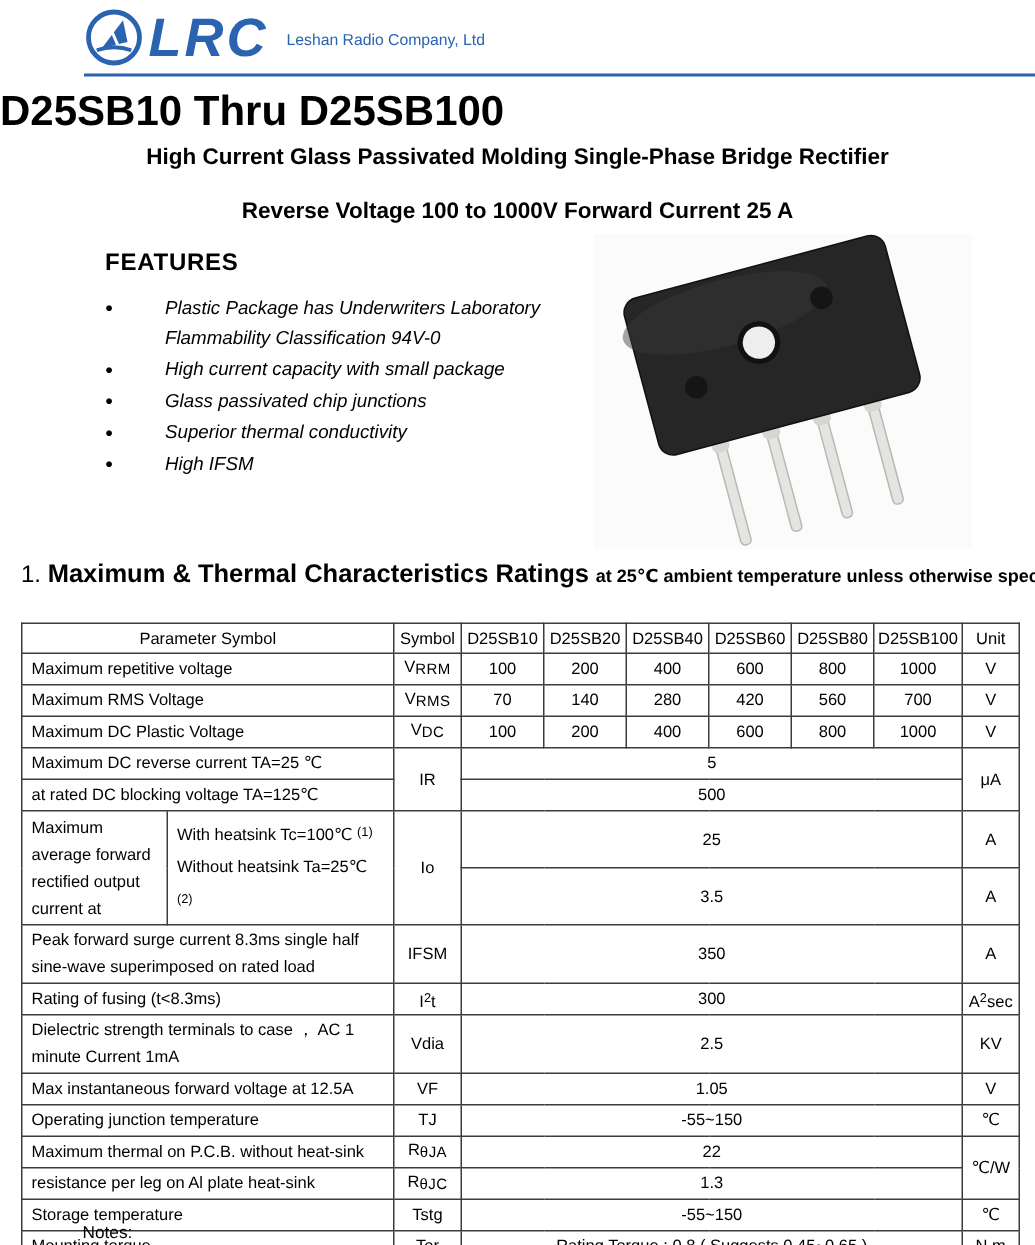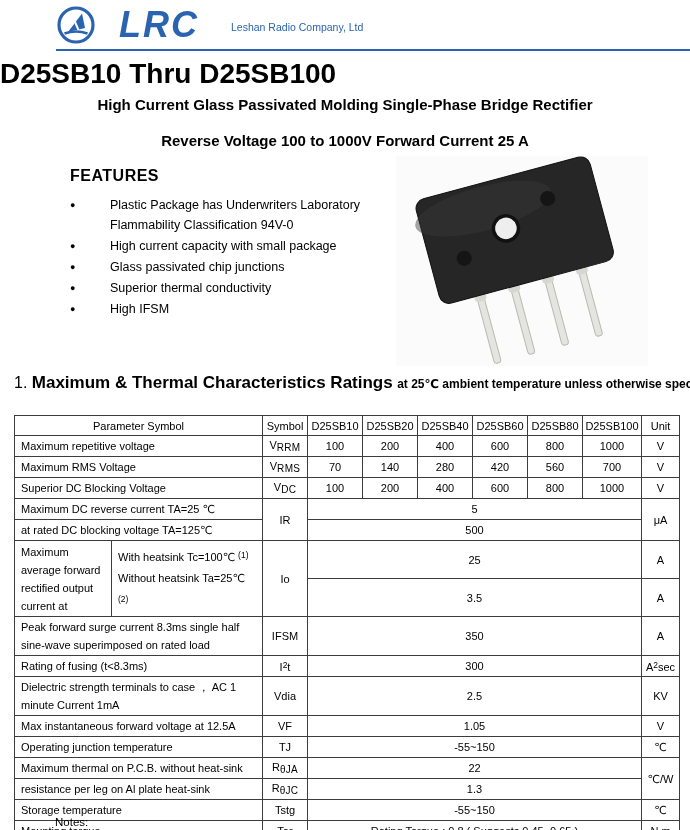--- a/index.html
+++ b/index.html
@@ -2,21 +2,21 @@
 <html><head>
 <meta charset="utf-8">
 <style>
   html,body { margin:0; padding:0; background:#ffffff; }
   .page {
     position:relative; width:690px; height:830px; background:#ffffff;
     font-family:"Liberation Sans","DejaVu Sans",sans-serif; color:#000;
     overflow:hidden;
   }
   
-  .brand { position:absolute; left:56px; top:5px; display:flex; align-items:center;gap:20px; }
+  .brand { position:absolute; left:56px; top:5px; display:flex; align-items:center; }
   .brand-icon svg { display:block; }
   .brand-lrc {
     font-size:36px; font-weight:bold; font-style:italic; line-height:40px;
     letter-spacing:2px; margin-left:3px; padding-right:8px; color:#2a63b0;
   }
   .brand-co { margin-left:4px; padding-top:4px; }
   .brand-cn { color:#2a63b0; font-weight:bold; font-size:12.5px; letter-spacing:1.5px; line-height:15px; }
   .brand-en { color:#2a63b0; font-size:10.5px; line-height:13px; }
   .header-rule { position:absolute; left:56px; right:0; top:49px; height:2px; background:#2a63b0; }
 
@@ -24,21 +24,21 @@
   .doc-title { position:absolute; top:58px; left:0; right:0; text-align:left; font-size:28px; font-weight:bold; }
   .doc-subtitle { position:absolute; top:96px; left:0; right:0; text-align:center; font-size:15px; font-weight:bold; }
   .ratings-line { position:absolute; top:132px; left:0; right:0; text-align:center; font-size:15px; font-weight:bold; }
   .ratings-line span + span { }
 
   
   .features { position:absolute; left:70px; top:167px; width:300px; }
   .features-h { font-size:16px; font-weight:bold; letter-spacing:0.5px; margin-bottom:10px; }
   .feat { display:flex; font-size:12.5px; line-height:20px; margin-bottom:1px; }
   .feat .b { width:40px; flex:0 0 40px; font-size:9px; line-height:20px; }
-  .feat .t { flex:1; }
+  .feat .t { flex:1;font-style:italic; }
 
   
   .photo { position:absolute; left:396px; top:156px; width:252px; height:210px; }
 
   
   .sec { position:absolute; left:14px; top:373px; white-space:nowrap; }
   .sec-num { font-size:16px; }
   .sec-title { font-size:17px; font-weight:bold; }
   .sec-note { font-size:12px; font-weight:bold; }
 
@@ -193,21 +193,21 @@
       <td>70</td>
       <td>140</td>
       <td>280</td>
       <td>420</td>
       <td>560</td>
       <td>700</td>
       <td>V</td>
     </tr>
 
     <tr>
-      <td colspan="2" class="p">Superior DC Blocking Voltage</td>
+      <td colspan="2" class="p">Maximum DC Plastic Voltage</td>
       <td><span>V</span><sub>DC</sub></td>
       <td>100</td>
       <td>200</td>
       <td>400</td>
       <td>600</td>
       <td>800</td>
       <td>1000</td>
       <td>V</td>
     </tr>
 

